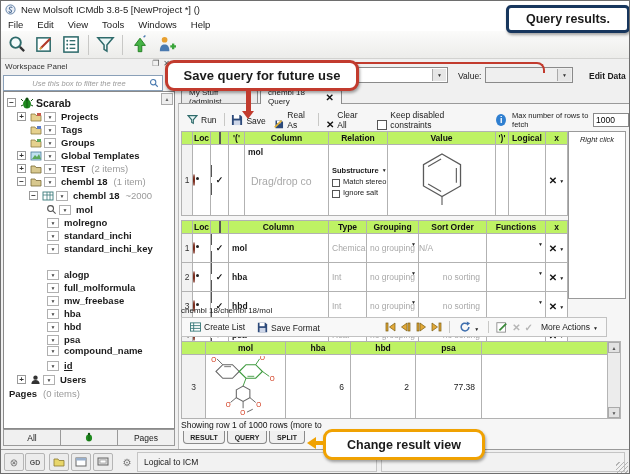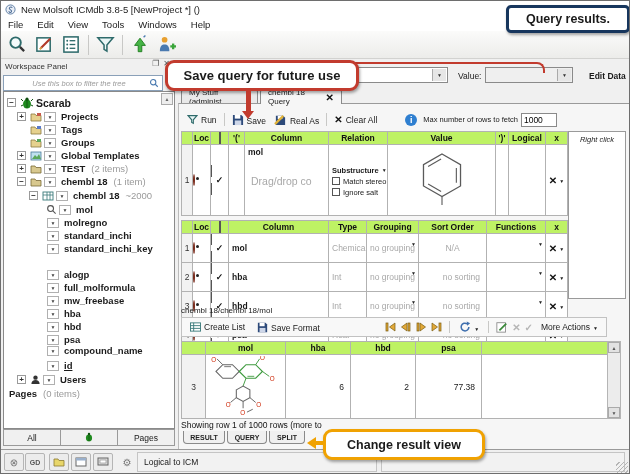--- a/index.html
+++ b/index.html
@@ -59,21 +59,21 @@
   table.qt{position:absolute;border-collapse:collapse;table-layout:fixed;background:#fff;font-size:8.5px;}
   table.qt th,table.qt td{border:1px solid #b2b2b2;padding:0;overflow:hidden;white-space:nowrap;box-sizing:border-box;}
   table.qt th{background:#bef264;font-weight:600;font-size:8.5px;height:13px;color:#111;}
   .numc{background:#f2f2f2;text-align:center;color:#333;}
   .loc{width:10px;height:10px;border-radius:50%;border:1.5px solid #7a2a1a;box-sizing:border-box;position:relative;margin:0 auto;}
   .loc::after{content:"";position:absolute;left:2px;top:2px;width:3px;height:3px;border-radius:50%;background:#222;}
   .gray{color:#a8a8a8;}
   .xdrop{display:flex;align-items:center;justify-content:center;gap:2px;}
   .relstack{font-size:7.5px;padding:2px 0 0 3px;line-height:11px;}
   .relstack .r1{font-weight:600;}
-  .relrow{display:flex;align-items:center;gap:3px;height:11px;}
+  .relrow{display:flex;align-items:flex-end;gap:3px;height:11px;}
   .rightpanel{left:567px;top:130px;width:58px;height:168px;background:#fff;border:1px solid #9a9a9a;box-sizing:border-box;font-size:7.5px;font-style:italic;text-align:center;padding-top:3px;color:#222;}
   
   .respath{left:180px;top:305px;font-size:8px;color:#222;}
   .restb{left:180px;top:316px;width:426px;height:20px;background:#f8f8f8;border:1px solid #c2c2c2;box-sizing:border-box;display:flex;align-items:center;font-size:8.5px;padding:0 4px;gap:4px;}
   .nav{display:flex;gap:3px;align-items:center;}
   .vsb{left:606px;top:340px;width:14px;height:78px;background:#ececec;border:1px solid #b5b5b5;box-sizing:border-box;}
   .vsb .sa{position:absolute;left:0;width:12px;height:11px;background:#e2e2e2;border:1px solid #aaa;font-size:5px;text-align:center;line-height:10px;color:#555;box-sizing:border-box;}
   .resstatus{left:180px;top:419px;font-size:8.5px;color:#111;}
   .vtab{position:absolute;top:430px;height:13px;border:1px solid #8a8a8a;border-top:none;border-radius:0 0 4px 4px;background:#f0f0f0;font-size:7px;font-weight:700;color:#222;display:flex;align-items:center;justify-content:center;box-sizing:border-box;z-index:2;}
   
@@ -381,20 +381,24 @@
           <path d="M2 2h8l2 2v8H2z" fill="#2d4a7a"></path>
           <rect x="4" y="2" width="5" height="3.5" fill="#fff"></rect>
           <line x1="1" y1="11" x2="10" y2="2" stroke="#e0b23a" stroke-width="2.4"></line>
         </svg>
       <span>Real As</span>
     </div>
     <div class="tsep" style="height:13px"></div>
     <div class="qtbtn">
       <span class="icon-x"></span>
       <span>Clear All</span>
+    </div>
+    <div class="qtbtn" style="margin-left:8px">
+      <span class="cb"></span>
+      <span>Keep disabled constraints</span>
     </div>
     <div class="iinfo" style="margin-left:24px"></div>
     <span style="margin-left:6px;font-size:7.5px">Max number of rows to fetch</span>
     <input class="mrows" style="margin-left: 3px;" value="1000">
   </div>
 
   <table class="qt" style="left:180px;top:130px;width:386px;">
     <colgroup>
         <col style="width:11px">
         <col style="width:18px">
@@ -494,21 +498,21 @@
       <th>Functions</th>
       <th>x</th>
     </tr>
     <tr style="height:15px">
       <td class="numc">1</td>
       <td><span class="loc"></span></td>
       <td><span class="cb ck" style="margin:0 auto"></span></td>
       <td style="padding-left:3px;font-weight:700;">mol</td>
       <td class="gray" style="padding-left:3px">Chemical</td>
       <td class="gray" style="padding-left:3px;position:relative"><span>no grouping</span><span class="icon-car" style="position:absolute;right:2px;top:4px"></span></td>
-      <td class="gray" style="text-align:center">N/A</td>
+      <td class="gray" style="">N/A</td>
       <td style="position:relative">
             <span class="icon-car" style="position:absolute;right:2px;top:4px"></span>
           </td>
       <td>
             <div class="xdrop">
               <span class="icon-x"></span>
               <span class="icon-car"></span>
             </div>
           </td>
     </tr>

